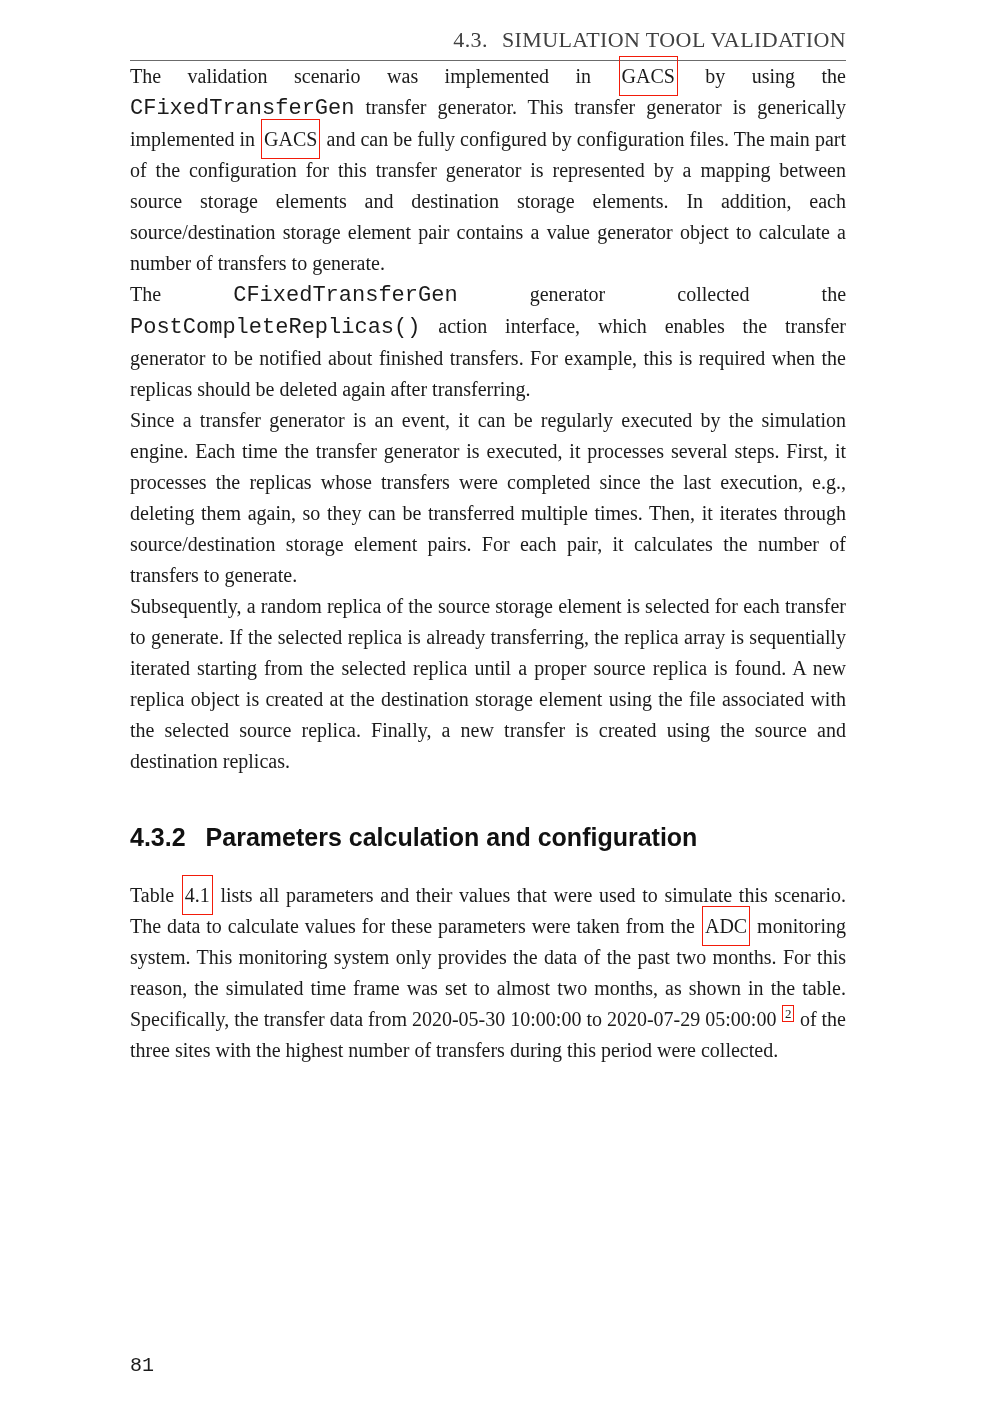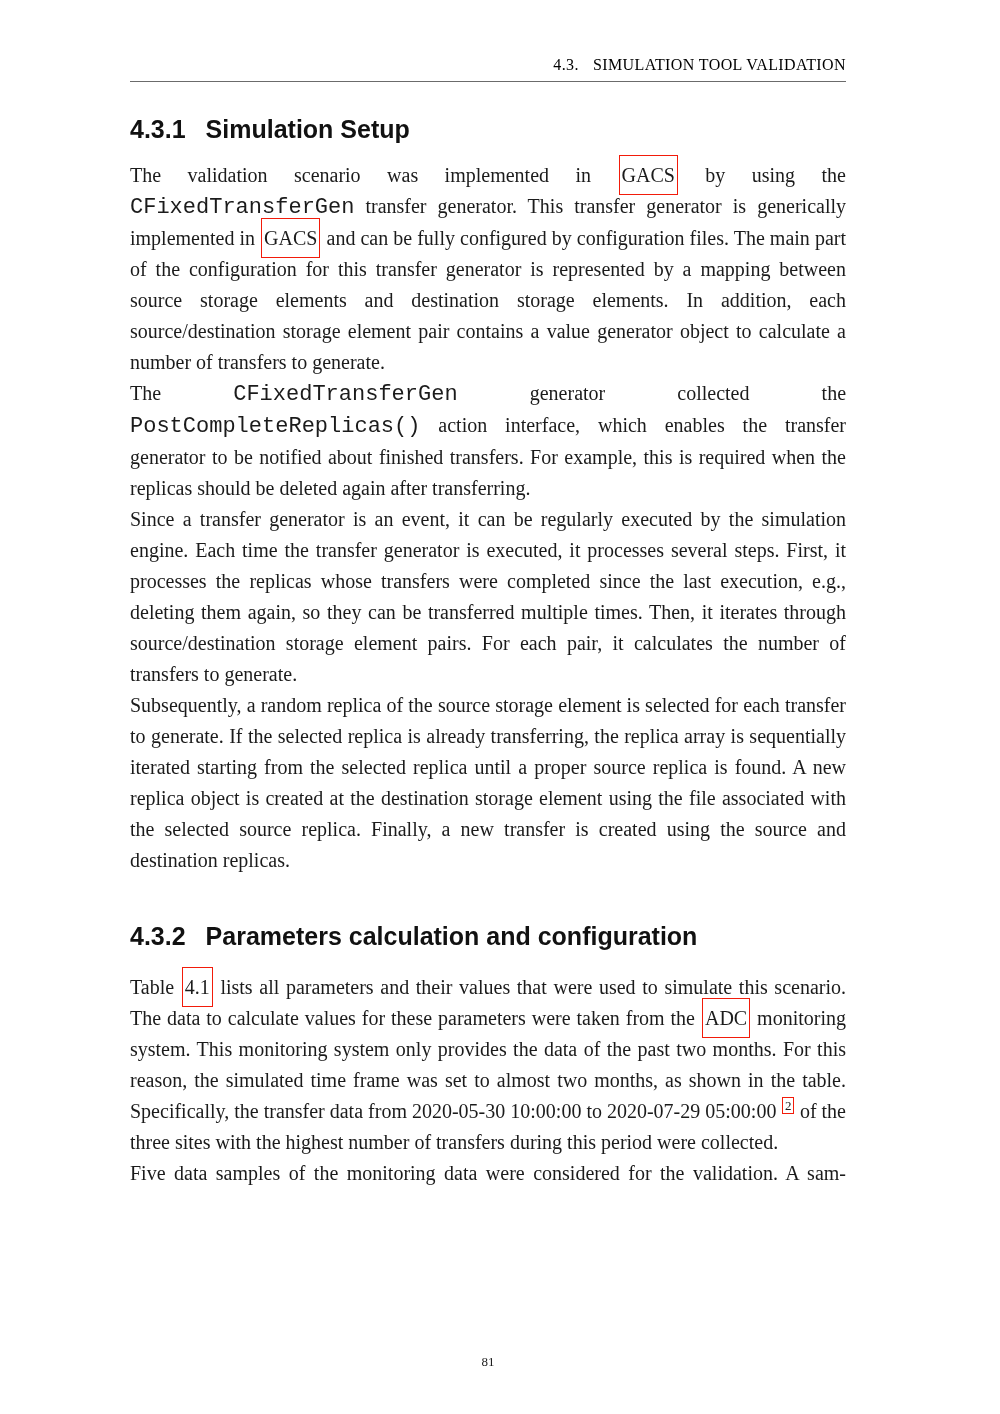--- a/index.html
+++ b/index.html
@@ -18,38 +18,38 @@
     font-family: "Liberation Serif", serif;
     overflow: hidden;
   }
   .content {
     position: absolute;
     left: 130px;
     top: 0;
     width: 716px;
   }
   .running-header {
-    padding-top: 56px;
+    padding-top: 27px;
     padding-bottom: 7px;
     border-bottom: 1px solid var(--rule-color);
     text-align: right;
-    font-size: 16px;
+    font-size: 22px;
     letter-spacing: 0.4px;
-    color: #000000;
+    color: #404040;
   }
   .running-header .hdr-num { margin-right: 14px; }
   h2.section-heading {
     font-family: "Liberation Sans", sans-serif;
     font-weight: bold;
     font-size: 25px;
     margin: 0;
     color: #111;
   }
   #section-1 h2.section-heading { margin-top: 33px; margin-bottom: 16px; }
-  #section-2 h2.section-heading { margin-top: 46px; margin-bottom: 21px; }
+  #section-2 h2.section-heading { margin-top: 46px; margin-bottom: 28px; }
   h2.section-heading .sec-num { margin-right: 20px; }
   .paragraphs p.para {
     margin: 0;
     font-size: 20px;
     line-height: 31px;
     text-align: justify;
     color: var(--text-color);
   }
   .paragraphs p.para.flush { text-align-last: justify; }
   .code {
@@ -84,54 +84,51 @@
     padding-left: 26px;
     text-indent: -26px;
     color: var(--text-color);
   }
   .footnote-text sup { font-size: 12px; }
   .page-number {
     position: absolute;
     top: 1354px;
     left: 130px;
     width: 716px;
-    text-align: center;
-    font-size: 13px;
+    text-align: left;
+    font-size: 20px;
     color: var(--text-color);
+    font-family: Liberation Mono, monospace;
   }
 </style>
 </head>
 <body>
 
 <div class="page">
   <div class="content">
 
     <div class="running-header">
       <span class="hdr-num">4.3.</span><span>SIMULATION TOOL VALIDATION</span>
     </div>
 
     <div class="section" id="section-1">
-      <h2 class="section-heading">
-        <span class="sec-num">4.3.1</span><span>Simulation Setup</span>
-      </h2>
       <div class="paragraphs">
           <p class="para"><span>The validation scenario was implemented in </span><span class="refbox">GACS</span><span> by using the </span><span class="code">CFixedTransferGen</span><span> transfer generator. This transfer generator is generically implemented in </span><span class="refbox">GACS</span><span> and can be fully configured by configuration files. The main part of the configuration for this transfer generator is represented by a mapping between source storage elements and destination storage elements. In addition, each source/destination storage element pair contains a value generator object to calculate a number of transfers to generate.</span></p>
           <p class="para"><span>The </span><span class="code">CFixedTransferGen</span><span> generator collected the </span><span class="code">PostCompleteReplicas()</span><span> action interface, which enables the transfer generator to be notified about finished transfers. For example, this is required when the replicas should be deleted again after transferring.</span></p>
           <p class="para"><span>Since a transfer generator is an event, it can be regularly executed by the simulation engine. Each time the transfer generator is executed, it processes several steps. First, it processes the replicas whose transfers were completed since the last execution, e.g., deleting them again, so they can be transferred multiple times. Then, it iterates through source/destination storage element pairs. For each pair, it calculates the number of transfers to generate.</span></p>
           <p class="para"><span>Subsequently, a random replica of the source storage element is selected for each transfer to generate. If the selected replica is already transferring, the replica array is sequentially iterated starting from the selected replica until a proper source replica is found. A new replica object is created at the destination storage element using the file associated with the selected source replica. Finally, a new transfer is created using the source and destination replicas.</span></p>
         </div>
     </div>
 
     <div class="section" id="section-2">
       <h2 class="section-heading">
         <span class="sec-num">4.3.2</span><span>Parameters calculation and configuration</span>
       </h2>
       <div class="paragraphs">
           <p class="para"><span>Table </span><span class="refbox">4.1</span><span> lists all parameters and their values that were used to simulate this scenario. The data to calculate values for these parameters were taken from the </span><span class="refbox">ADC</span><span> monitoring system. This monitoring system only provides the data of the past two months. For this reason, the simulated time frame was set to almost two months, as shown in the table. Specifically, the transfer data from 2020-05-30 10:00:00 to 2020-07-29 05:00:00 </span><sup class="refbox fnref">2</sup><span> of the three sites with the highest number of transfers during this period were collected.</span></p>
-          <p class="para flush"><span>Five data samples of the monitoring data were considered for the validation. A sam-</span></p>
         </div>
     </div>
 
   </div>
 
 
   <div class="page-number">81</div>
 </div>
 
 </body></html>

